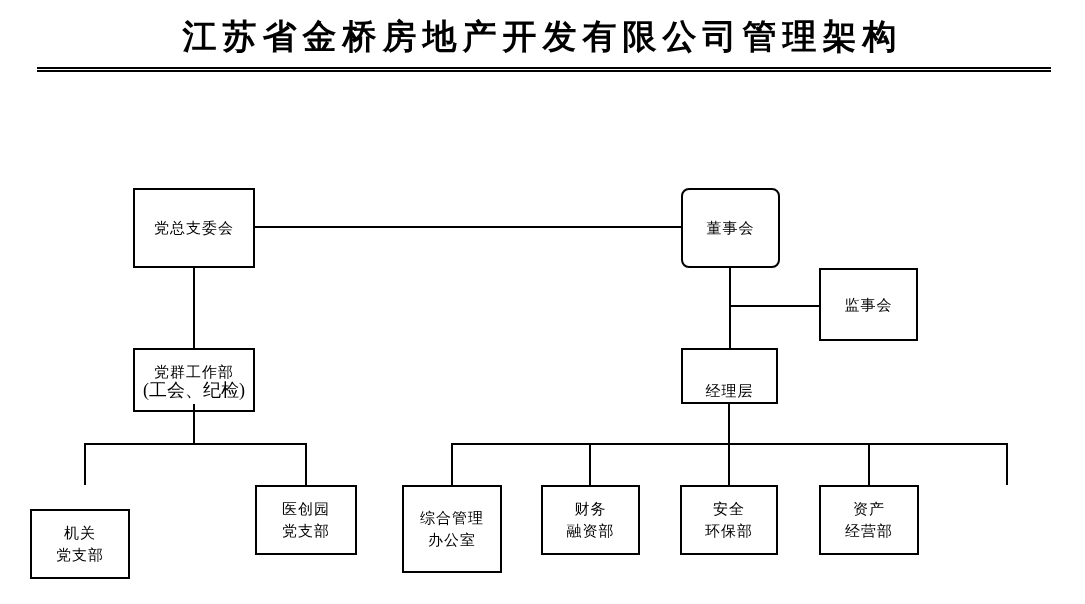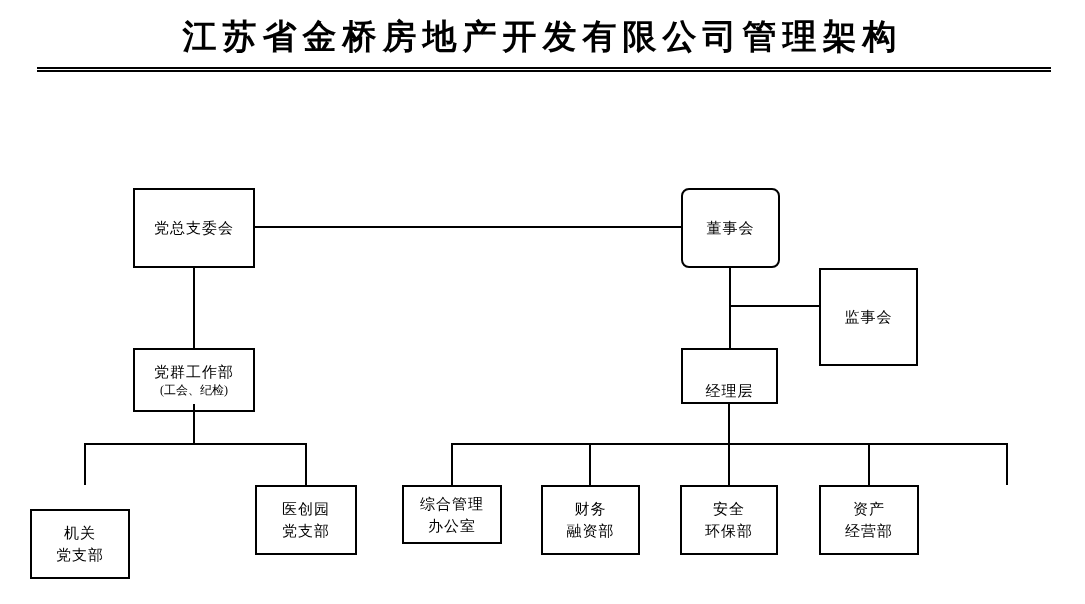--- a/index.html
+++ b/index.html
@@ -49,21 +49,21 @@
     justify-content: center;
     text-align: center;
   }
   .node .label {
     font-size: 15px;
     letter-spacing: 1px;
     line-height: 22px;
     white-space: nowrap;
   }
   .node .sublabel {
-    font-size: 12px;
+    font-size: 18px;
     line-height: 16px;
     white-space: nowrap;
   }
   .line {
     position: absolute;
     background: #000000;
   }
 </style>
 </head>
 <body>
@@ -74,21 +74,21 @@
   <div class="double-rule"></div>
 
   <div class="node" style="left:133px; top:188px; width:122px; height:80px;">
     <div class="label">党总支委会</div>
   </div>
 
   <div class="node" style="left:681px; top:188px; width:99px; height:80px;border-radius:8px;">
     <div class="label">董事会</div>
   </div>
 
-  <div class="node" style="left:819px; top:268px; width:99px; height:98px;">
+  <div class="node" style="left:819px; top:268px; width:99px; height:73px;">
     <div class="label">监事会</div>
   </div>
 
   <div class="node" style="left:133px; top:348px; width:122px; height:64px;">
     <div class="label" style="line-height:20px;">党群工作部</div>
     <div class="sublabel">(工会、纪检)</div>
   </div>
 
   <div class="node" style="left:681px; top:348px; width:97px; height:56px;justify-content:flex-end;">
     <div class="label">经理层</div>
@@ -97,21 +97,21 @@
   <div class="node" style="left:30px; top:485px; width:100px; height:70px;margin-top:24px;">
     <div class="label">机关</div>
     <div class="label">党支部</div>
   </div>
 
   <div class="node" style="left:255px; top:485px; width:102px; height:70px;">
     <div class="label">医创园</div>
     <div class="label">党支部</div>
   </div>
 
-  <div class="node" style="left:402px; top:485px; width:100px; height:59px;">
+  <div class="node" style="left:402px; top:485px; width:100px; height:88px;">
     <div class="label">综合管理</div>
     <div class="label">办公室</div>
   </div>
 
   <div class="node" style="left:541px; top:485px; width:99px; height:70px;">
     <div class="label">财务</div>
     <div class="label">融资部</div>
   </div>
 
   <div class="node" style="left:680px; top:485px; width:98px; height:70px;">

